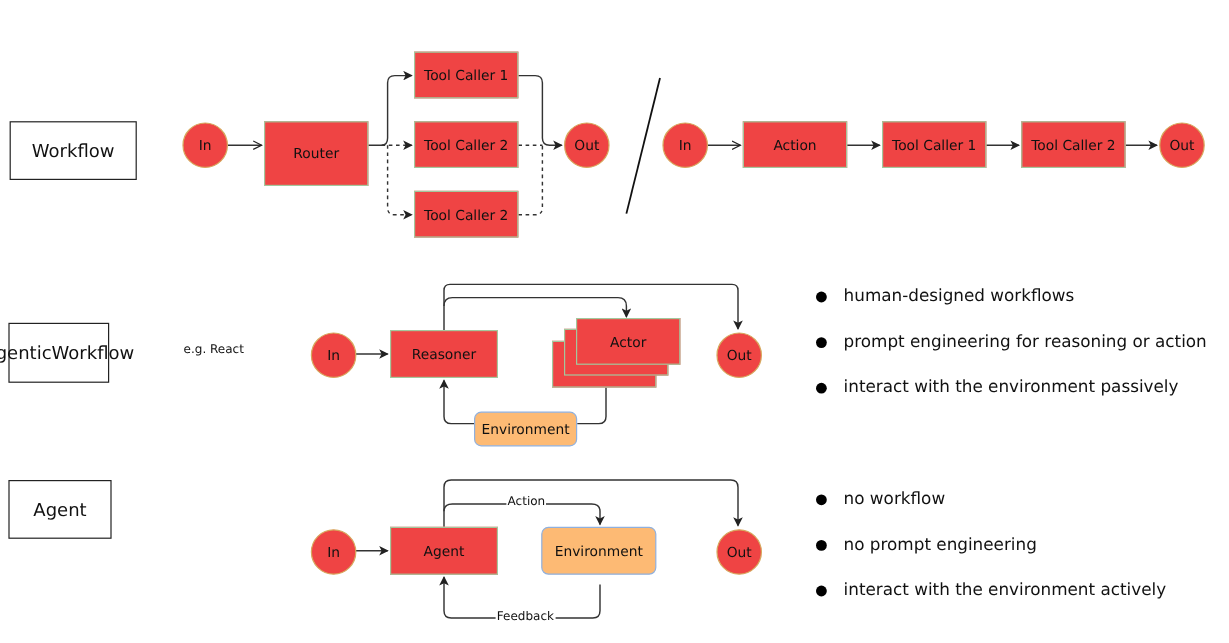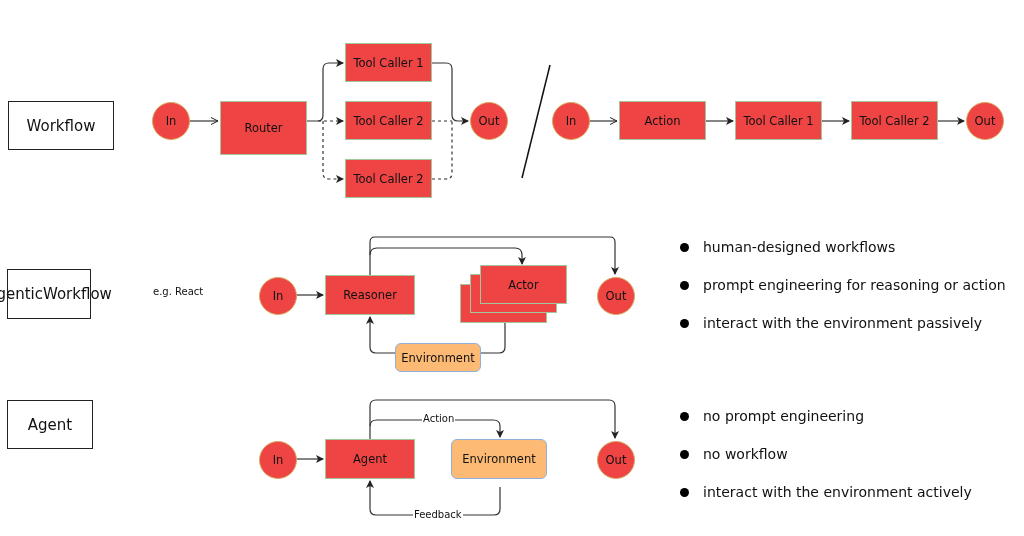--- a/index.html
+++ b/index.html
@@ -113,23 +113,23 @@
 <div class="node circle" style="left:259px;top:441px;width:38px;height:38px;">In</div>
 <div class="node green" style="left:325px;top:439px;width:90px;height:40px;">Agent</div>
 <div class="node blue" style="left:451px;top:439px;width:96px;height:40px;">Environment</div>
 <div class="node circle" style="left:597px;top:441px;width:38px;height:38px;">Out</div>
 <div class="edge-label" style="left:422px;top:413px;">Action</div>
 <div class="edge-label" style="left:413px;top:509px;">Feedback</div>
 
 <ul class="bullets" style="left:676px;top:397px;">
   <li>
       <span class="dot"></span>
-      <span>no prompt engineering</span>
+      <span>no workflow</span>
     </li>
   <li>
       <span class="dot"></span>
-      <span>no workflow</span>
+      <span>no prompt engineering</span>
     </li>
   <li>
       <span class="dot"></span>
       <span>interact with the environment actively</span>
     </li>
 </ul>
 
 </body></html>

